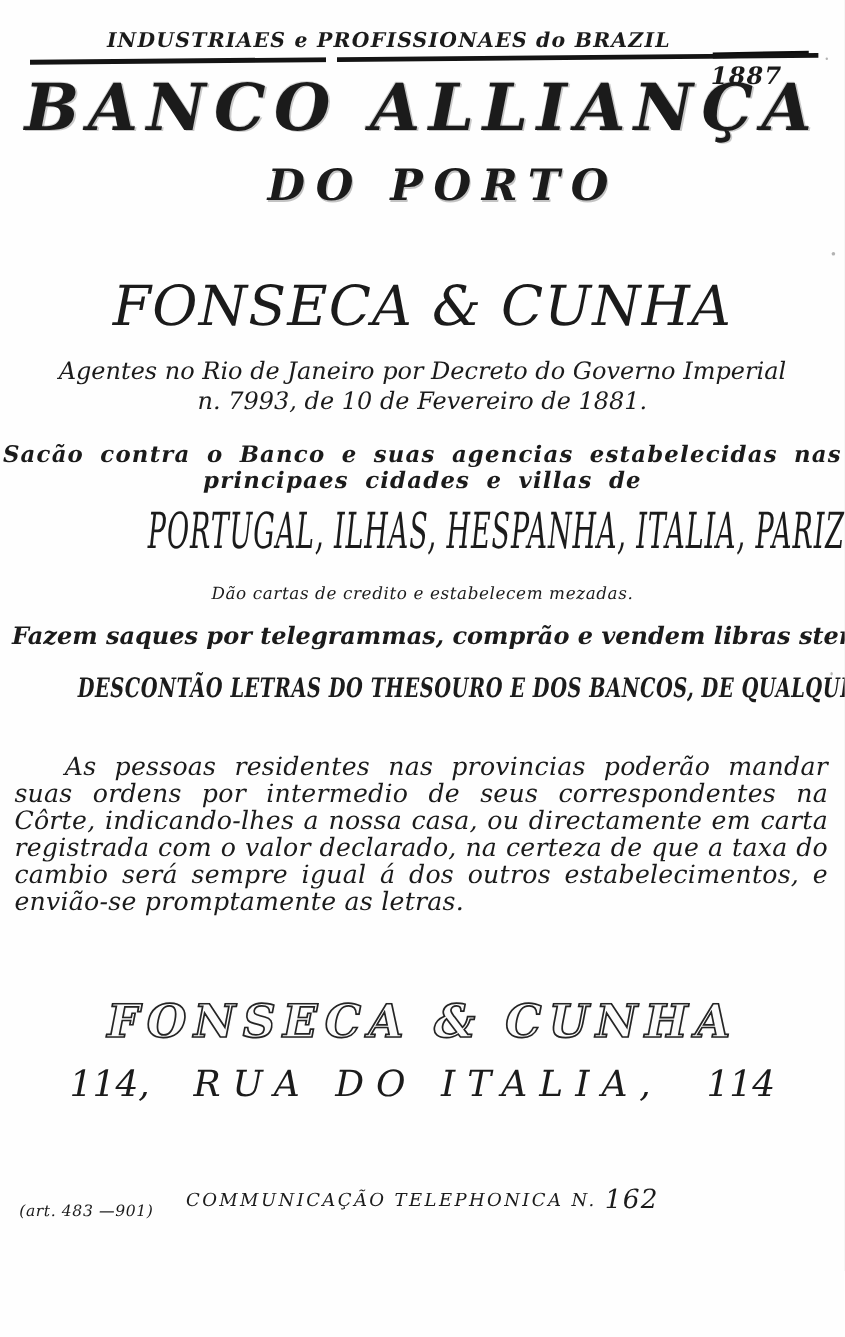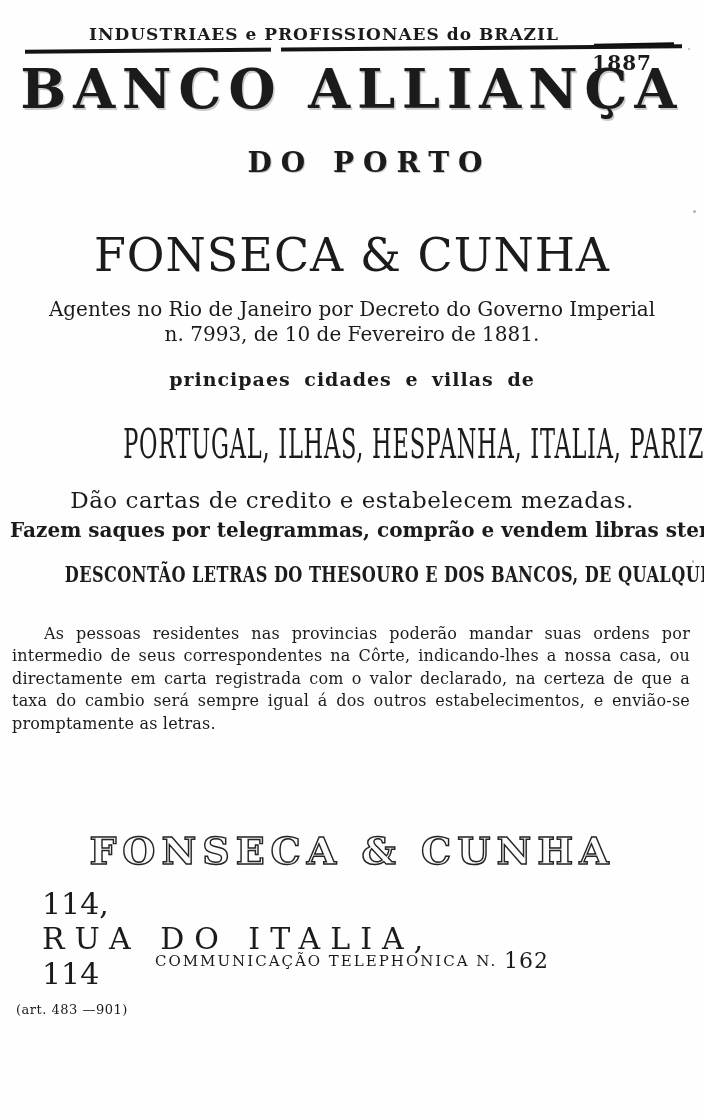--- a/index.html
+++ b/index.html
@@ -4,20 +4,21 @@
 <style>
   html,body{margin:0;padding:0;background:#e8e8e8;}
   .page{
     position:relative;
     width:704px;height:1114px;
     margin:0 auto;
     background:#fefefe;
     color:#1b1b1b;
     font-family:"DejaVu Serif", serif;
     overflow:hidden;
+    font-style:italic;
   }
   .abs{position:absolute;left:0;right:0;text-align:center;}
 
   
   .hdr{top:24px;height:22px;}
   .hdr-title{
     display:inline-block;
     font-weight:bold;font-size:17px;letter-spacing:1px;
     transform:translateX(-28px);
   }
@@ -36,22 +37,22 @@
   }
 
   
   .bank-name{
     top:60px;
     font-size:54px;line-height:1.1;font-weight:bold;
     letter-spacing:7px;
     text-shadow:1.5px 1.5px 0 rgba(20,20,20,.22), -0.5px -0.5px 0 rgba(20,20,20,.18);
   }
   .bank-loc{
-    top:146px;
-    font-size:28px;font-weight:bold;letter-spacing:9px;
+    top:134px;
+    font-size:36px;font-weight:bold;letter-spacing:9px;
     text-shadow:1px 1px 0 rgba(20,20,20,.25);
     padding-left:35px;
   }
 
   .capital{
     top:188px;padding:0 26px;
     font-size:26px;letter-spacing:.5px;
     text-align:justify;text-align-last:justify;
     white-space:nowrap;
   }
@@ -69,64 +70,63 @@
     letter-spacing:1px;word-spacing:6px;
   }
 
   .cities{top:424px;height:48px;}
   .cities span{
     display:inline-block;white-space:nowrap;
     font-size:30px;letter-spacing:1px;
     transform:scale(0.75,1.38);transform-origin:50% 35%;
   }
 
-  .credit{top:487px;font-size:23px;letter-spacing:.5px;}
+  .credit{top:487px;font-size:14px;letter-spacing:.5px;}
 
   .telegram{
     top:518px;padding:0 10px;
     font-size:20px;font-weight:bold;
     text-align:justify;text-align-last:justify;
     white-space:nowrap;
   }
 
   .discount{top:562px;height:26px;}
   .discount span{
     display:inline-block;white-space:nowrap;
     font-size:19px;font-weight:bold;letter-spacing:.5px;
     transform:scale(0.85,1.18);transform-origin:50% 40%;
   }
 
   .para{
     text-align:justify;
-    font-size:16px;line-height:22.4px;
+    font-size:21px;line-height:22.4px;
     padding:0 14px 0 12px;
     text-indent:2em;
     letter-spacing:.2px;
   }
   .para1{top:607px;}
   .para2{top:742px;}
 
   .firm-ornate{
     top:828px;
     font-size:38px;font-weight:bold;letter-spacing:6px;
     color:#fbfbfb;
     -webkit-text-stroke:1.4px #242424;
     text-shadow:0 0 1px #333;
   }
 
   .address{
     top:886px;
     display:flex;justify-content:space-between;align-items:baseline;
-    padding:0 42px;
+    padding:0 58px;
     font-size:30px;
-    flex-direction:column;
   }
   .address .street{letter-spacing:10px;}
 
-  .phone{top:948px;font-size:15px;letter-spacing:2px;}
+  .phone{top:988px;font-size:15px;letter-spacing:2px;}
   .phone .phone-num{font-size:22px;letter-spacing:1px;vertical-align:-2px;}
 
   .city{top:980px;height:30px;}
   .city span{
     display:inline-block;
     font-family:"Liberation Sans", sans-serif;
     font-size:23px;font-weight:bold;letter-spacing:3px;
     transform:scale(0.95,1.15);transform-origin:50% 40%;
   }
 
@@ -158,20 +158,21 @@
 
 
   <div class="abs agents-firm">FONSECA &amp; CUNHA</div>
 
   <div class="abs decree">
     <div>Agentes no Rio de Janeiro por Decreto do Governo Imperial</div>
     <div>n. 7993, de 10 de Fevereiro de 1881.</div>
   </div>
 
   <div class="abs draw">
+    <div>Sacão contra o Banco e suas agencias estabelecidas nas</div>
     <div>principaes cidades e villas de</div>
   </div>
 
   <div class="abs cities">
     <span>PORTUGAL, ILHAS, HESPANHA, ITALIA, PARIZ E LONDRES</span>
   </div>
 
   <div class="abs credit">Dão cartas de credito e estabelecem mezadas.</div>
 
   <div class="abs telegram">Fazem saques por telegrammas, comprão e vendem libras sterlinas.</div>

